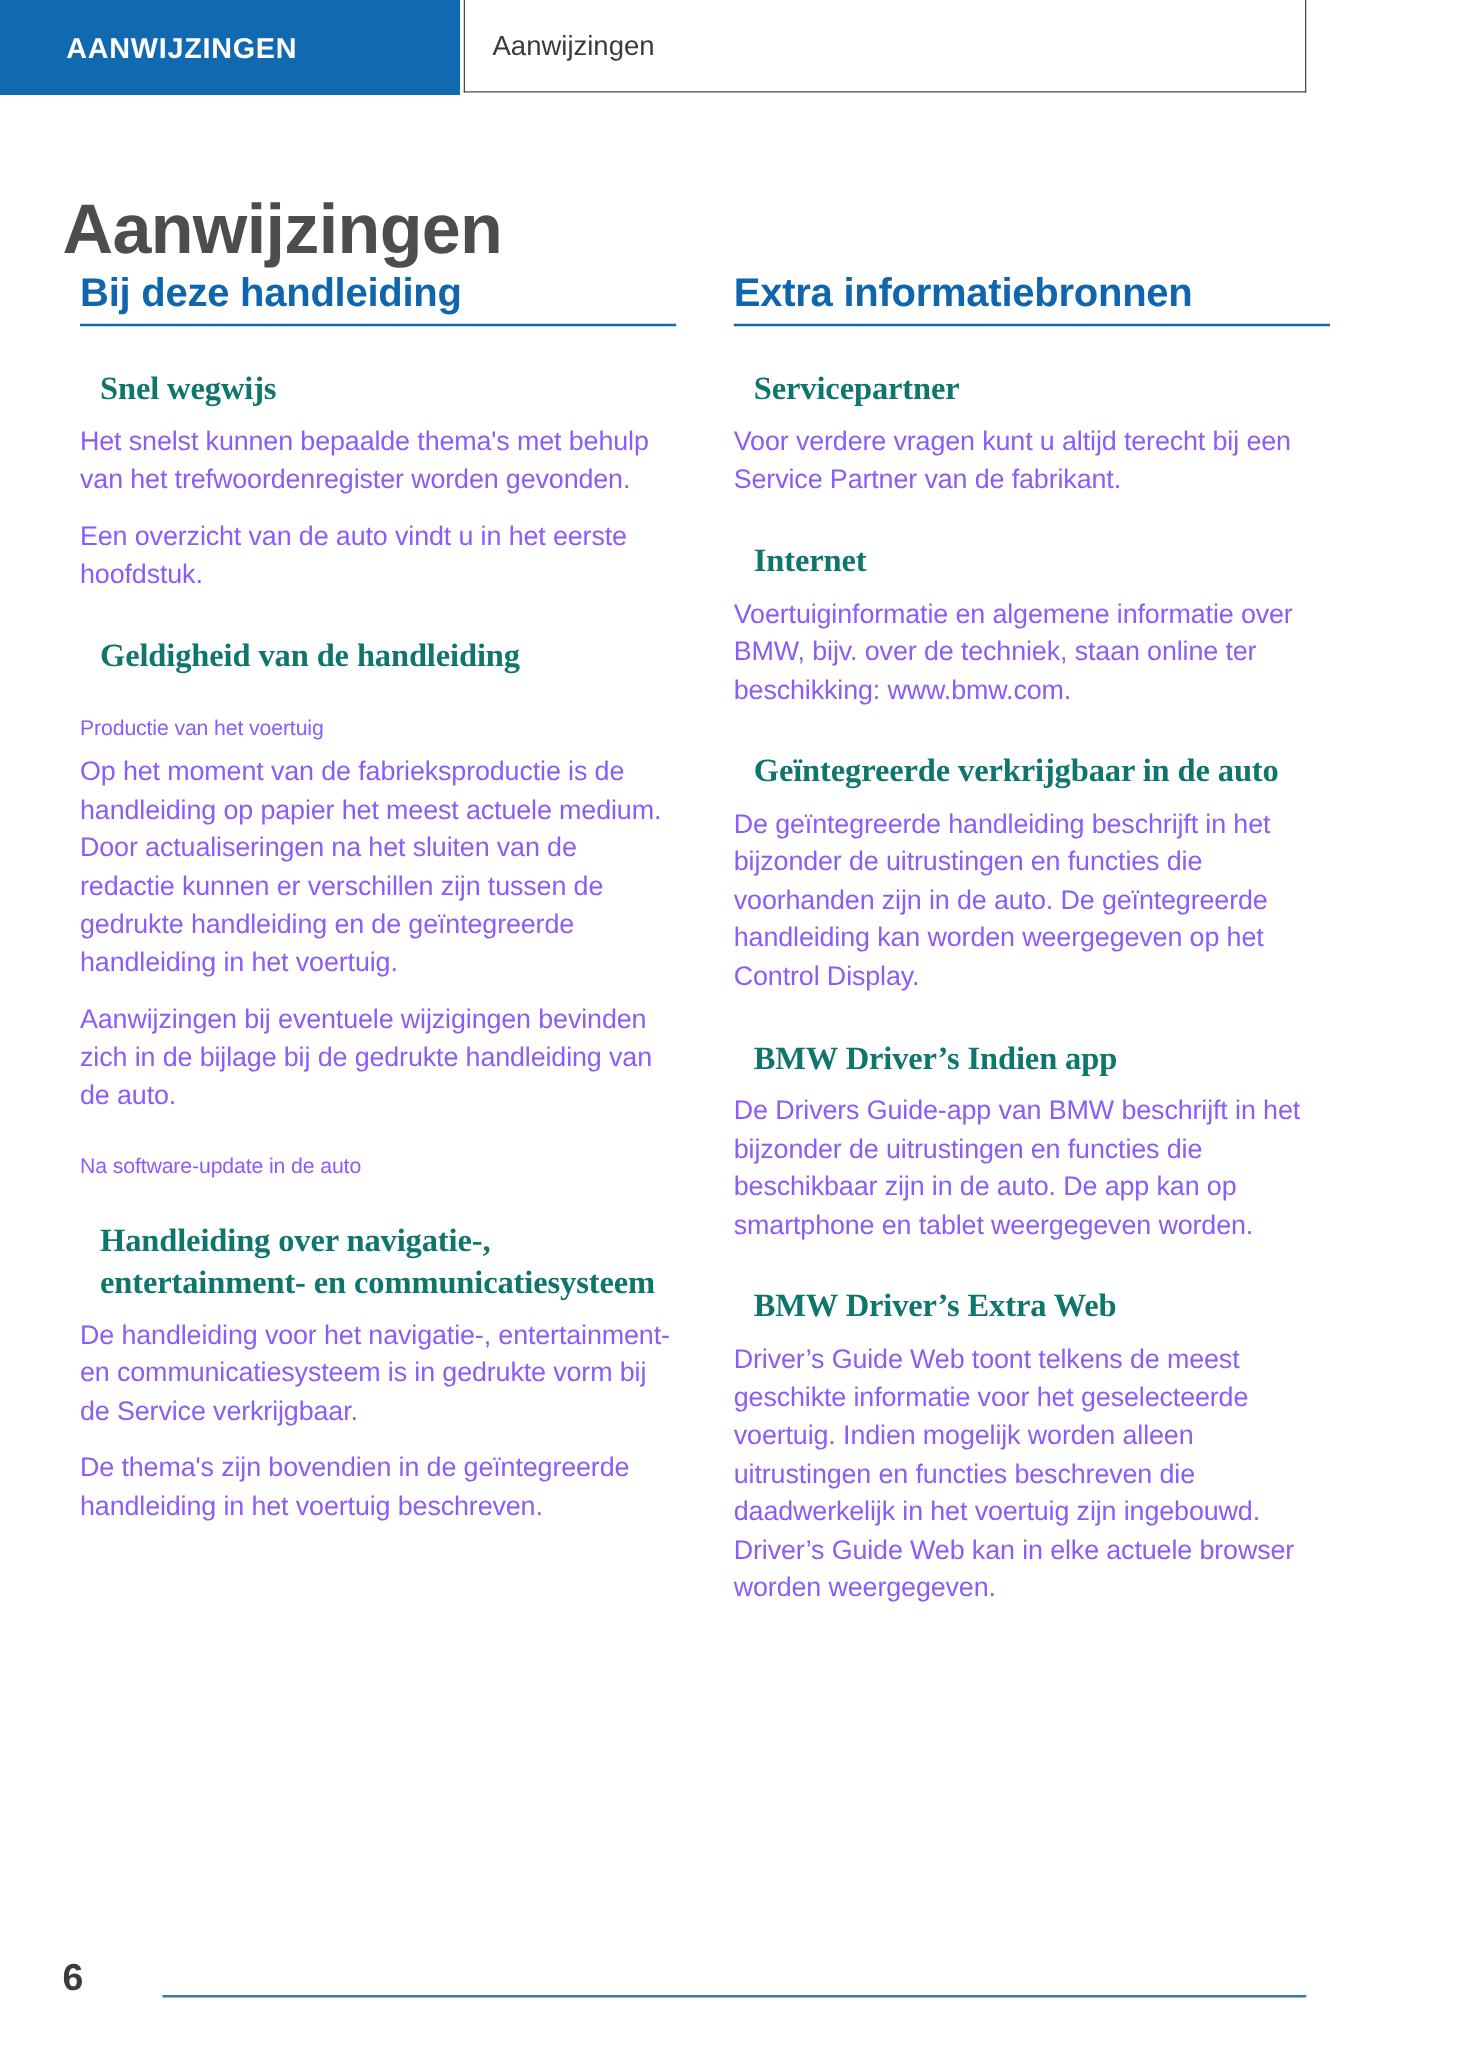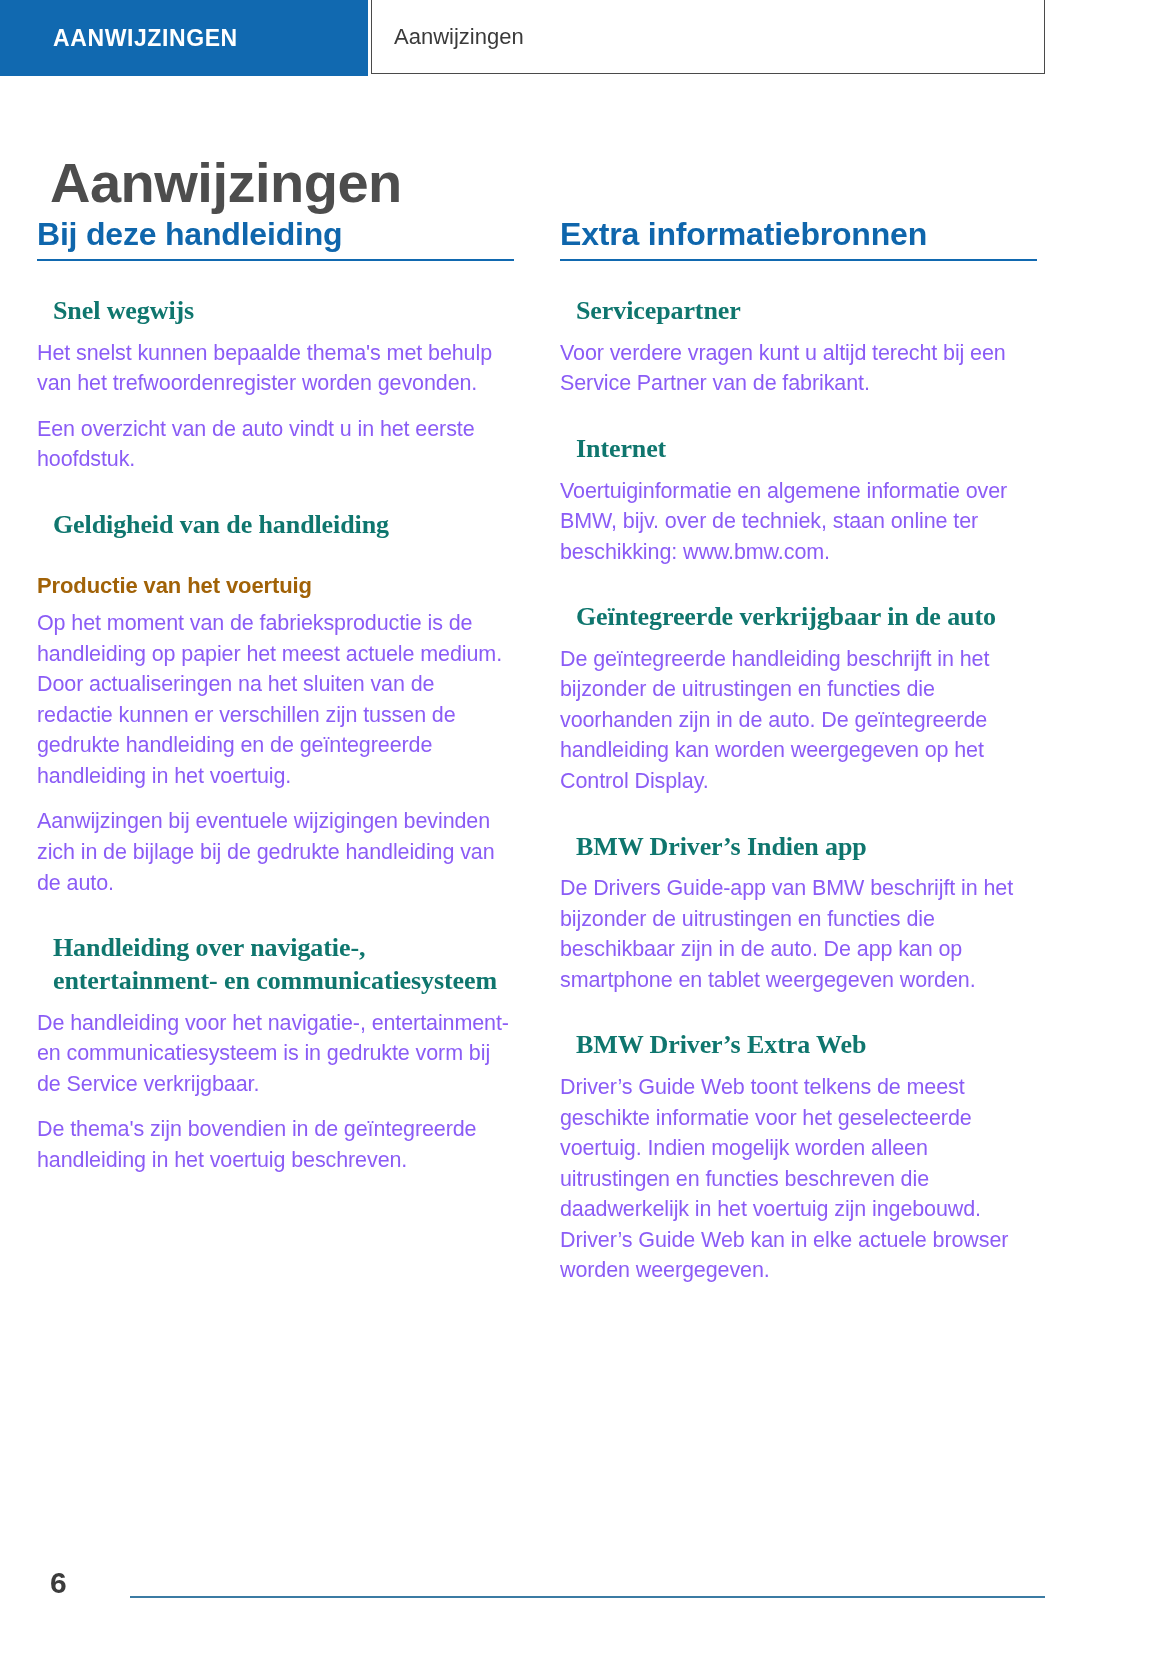--- a/index.html
+++ b/index.html
@@ -66,21 +66,21 @@
     top: 112px;
     font-size: 56px;
     font-weight: bold;
     color: #4d4d4d;
     letter-spacing: -0.5px;
   }
 
   
   .columns {
     position: absolute;
-    left: 37px;
+    left: 64px;
     top: 216px;
     width: 1000px;
     display: flex;
     gap: 46px;
   }
   .col {
     width: 477px;
   }
 
   
@@ -101,23 +101,23 @@
   .h2-sec {
     color: #0f766e;
     font-size: 26px;
     font-weight: bold;
     letter-spacing: -0.1px;
     line-height: 1.26;
     margin: 0 0 10px 16px;
     font-family: Liberation Serif, serif;
   }
   .h3-sec {
-    color: #a16207;
-    font-size: 22px;
-    font-weight: bold;
+    color: #8b5cf6;
+    font-size: 17px;
+    font-weight: normal;
     letter-spacing: -0.1px;
     line-height: 1.26;
     margin: 0 0 9px 0;
   }
   .spacer-before-h2 { margin-top: 34px; }
   .spacer-before-h3 { margin-top: 30px; }
 
   p.body {
     color: #8b5cf6;
     font-size: 21.5px;
@@ -171,20 +171,21 @@
   <div class="col" id="col-left">
       <h2 class="h1-sec">Bij deze handleiding</h2>
       <hr class="h1-rule">
       <h3 class="h2-sec">Snel wegwijs</h3>
       <p class="body">Het snelst kunnen bepaalde thema's met behulp van het trefwoordenregister worden gevonden.</p>
       <p class="body">Een overzicht van de auto vindt u in het eerste hoofdstuk.</p>
       <h3 class="h2-sec spacer-before-h2">Geldigheid van de handleiding</h3>
       <h3 class="h3-sec spacer-before-h3">Productie van het voertuig</h3>
       <p class="body">Op het moment van de fabrieksproductie is de handleiding op papier het meest actuele medium. Door actualiseringen na het sluiten van de redactie kunnen er verschillen zijn tussen de gedrukte handleiding en de geïntegreerde handleiding in het voertuig.</p>
       <p class="body">Aanwijzingen bij eventuele wijzigingen bevinden zich in de bijlage bij de gedrukte handleiding van de auto.</p>
+      <h3 class="h3-sec spacer-before-h3">Na software-update in de auto</h3>
       <h3 class="h2-sec spacer-before-h2">Handleiding over navigatie-, entertainment- en communicatiesysteem</h3>
       <p class="body">De handleiding voor het navigatie-, entertainment- en communicatiesysteem is in gedrukte vorm bij de Service verkrijgbaar.</p>
       <p class="body">De thema's zijn bovendien in de geïntegreerde handleiding in het voertuig beschreven.</p>
     </div>
   <div class="col" id="col-right">
       <h2 class="h1-sec">Extra informatiebronnen</h2>
       <hr class="h1-rule">
       <h3 class="h2-sec">Servicepartner</h3>
       <p class="body">Voor verdere vragen kunt u altijd terecht bij een Service Partner van de fabrikant.</p>
       <h3 class="h2-sec spacer-before-h2">Internet</h3>

